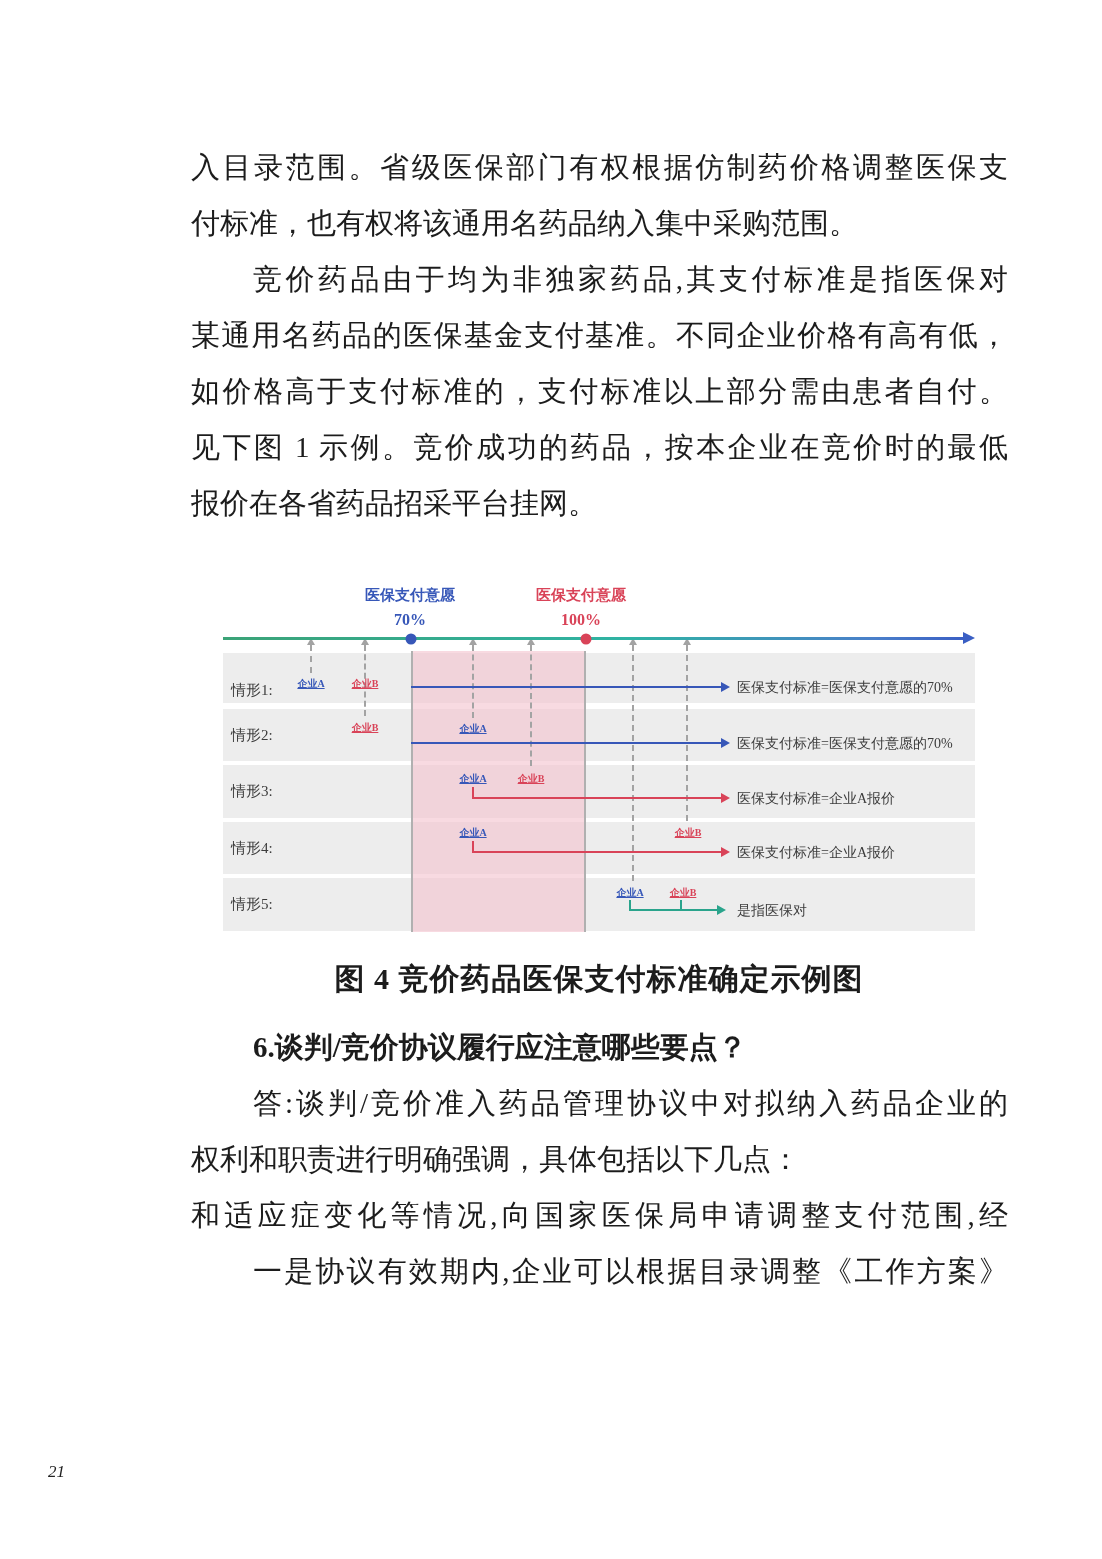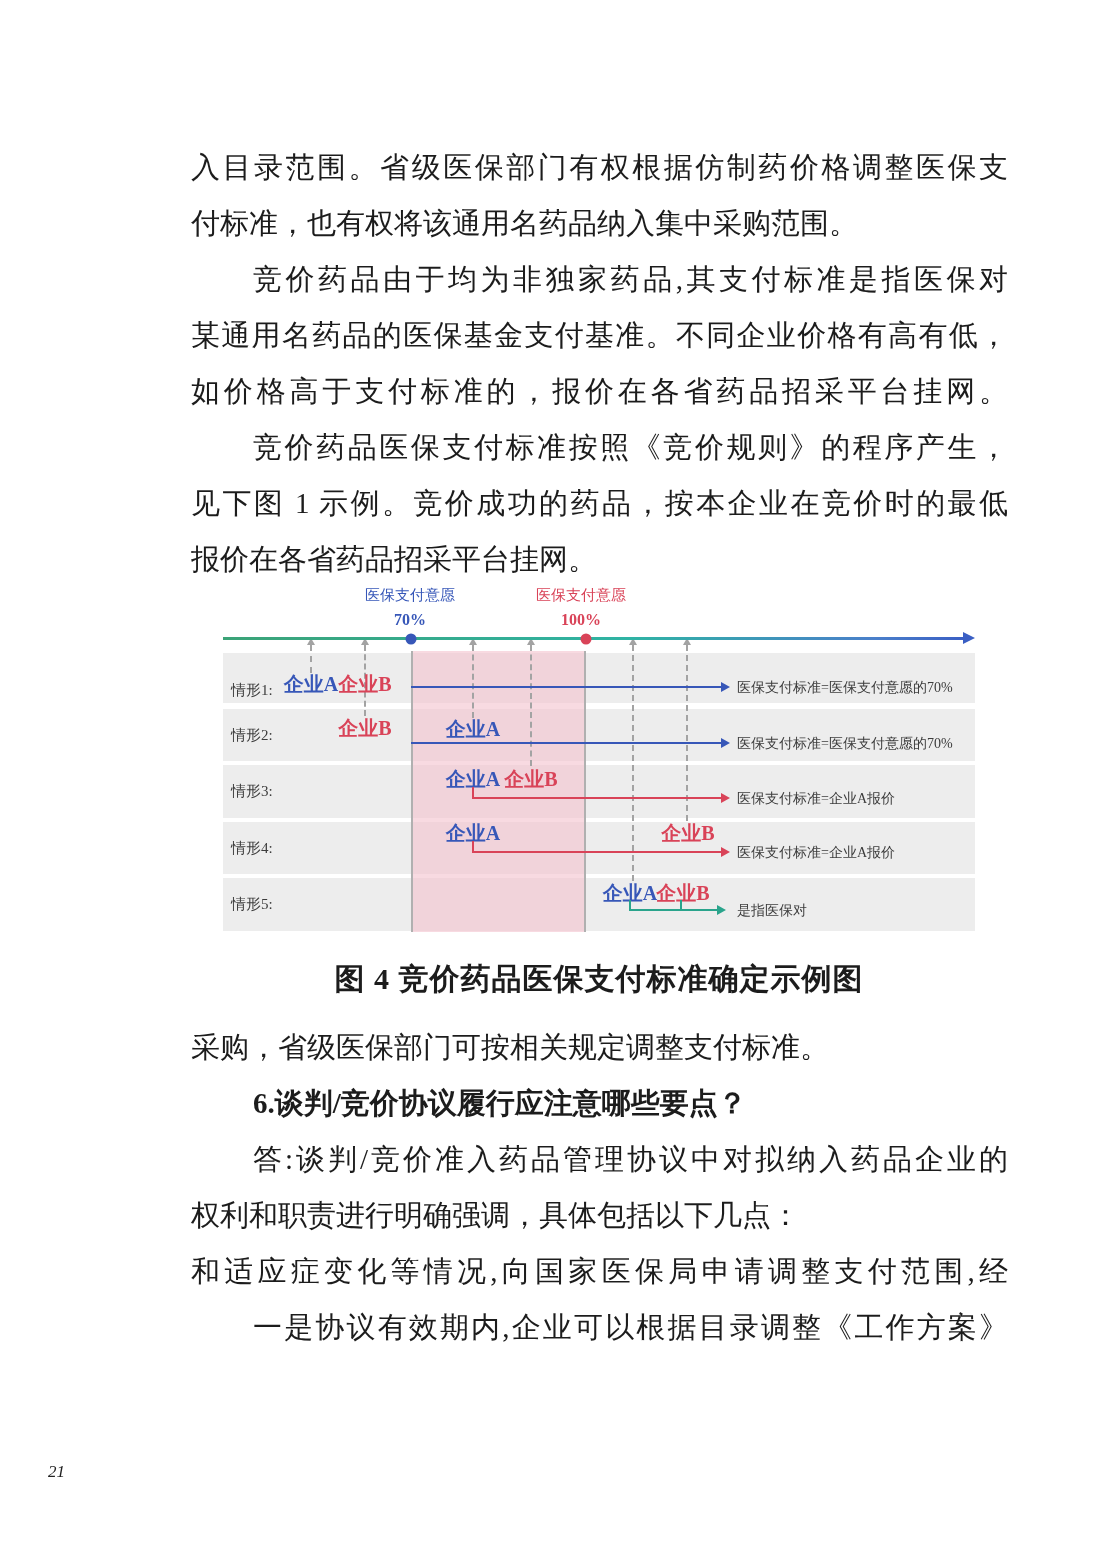--- a/index.html
+++ b/index.html
@@ -26,49 +26,48 @@
     background:rgba(244,196,207,0.62);border-left:2px solid #b0b0b0;border-right:2px solid #b0b0b0;
     box-sizing:border-box;z-index:1;}
   .axis{position:absolute;left:0;top:52px;width:741px;height:3px;z-index:3;
     background:linear-gradient(90deg,#3ba377 0%,#2fb3a4 55%,#4a7fca 88%,#3a5fc4 100%);}
   .axis-head{position:absolute;left:740px;top:47px;width:0;height:0;z-index:3;
     border-top:6px solid transparent;border-bottom:6px solid transparent;border-left:12px solid #3a5fc4;}
   .dot{position:absolute;top:53.5px;width:11px;height:11px;border-radius:50%;
     transform:translate(-50%,-50%);z-index:4;}
   .dot.blue{background:#3757b8;}
   .dot.red{background:#d94358;}
-  .tl{position:absolute;transform:translateX(-50%);font-weight:400;font-size:15px;
+  .tl{position:absolute;transform:translateX(-50%);font-weight:700;font-size:15px;
     white-space:nowrap;z-index:3;}
   .tp{position:absolute;transform:translateX(-50%);font-weight:700;font-size:16px;z-index:3;}
   .c-blue{color:#3757b8;} .c-red{color:#d94358;}
   .dash{position:absolute;width:0;border-left:2px dashed #a3a3a3;z-index:2;}
   .dash::before{content:"";position:absolute;left:-5px;top:-7px;width:0;height:0;
     border-left:4px solid transparent;border-right:4px solid transparent;border-bottom:7px solid #a3a3a3;}
   .scen{position:absolute;left:8px;transform:translateY(-50%);font-size:15px;color:#3c3c3c;z-index:3;white-space:nowrap;}
-  .co{position:absolute;transform:translate(-50%,-50%);font-weight:700;font-size:20px;z-index:3;white-space:nowrap;}
+  .co{position:absolute;transform:translate(-50%,-50%);font-weight:700;font-size:10px;z-index:3;white-space:nowrap;text-decoration:underline;}
   .ha{position:absolute;height:2px;background:currentColor;z-index:3;}
   .ha::after{content:"";position:absolute;right:-9px;top:50%;transform:translateY(-50%);
     width:0;height:0;border-top:5px solid transparent;border-bottom:5px solid transparent;
     border-left:9px solid currentColor;}
   .va{position:absolute;width:2px;background:currentColor;z-index:3;}
   .blue-arrow{color:#3757b8;} .red-arrow{color:#d94358;} .teal-arrow{color:#2aa48c;}
   .ann{position:absolute;transform:translateY(-50%);font-size:14px;color:#3c3c3c;z-index:3;white-space:nowrap;}
 </style>
 </head>
 <body>
 
 <div class="page">
 
   <div class="textblock" style="top:139px">
     <div class="line">入目录范围。省级医保部门有权根据仿制药价格调整医保支</div>
     <div class="line short">付标准，也有权将该通用名药品纳入集中采购范围。</div>
     <div class="line ind"><b>竞价药品由于均为非独家药品,其支付标准</b><span>是指医保对</span></div>
     <div class="line">某通用名药品的医保基金支付基准。不同企业价格有高有低，</div>
-    <div class="line">如价格高于支付标准的，报价在各省药品招采平台挂网。</div>
-    <div class="line ind">竞价药品医保支付标准按照《竞价规则》的程序产生，</div>
+    <div class="line">如价格高于支付标准的，支付标准以上部分需由患者自付。</div>
     <div class="line">见下图 1 示例。竞价成功的药品，按本企业在竞价时的最低</div>
     <div class="line short">报价在各省药品招采平台挂网。</div>
   </div>
 
   <div class="fig">
 
     <div class="band" style="top:68px;height:50px"></div>
     <div class="band" style="top:124px;height:52px"></div>
     <div class="band" style="top:180px;height:53px"></div>
     <div class="band" style="top:237px;height:52px"></div>
@@ -125,21 +124,20 @@
     <div class="co c-red" style="left:460px;top:308px">企业B</div>
     <div class="va teal-arrow" style="left:406px;top:315px;height:10px"></div>
     <div class="va teal-arrow" style="left:457px;top:315px;height:10px"></div>
     <div class="ha teal-arrow" style="left:406px;top:324px;width:88px"></div>
     <div class="ann" style="left:514px;top:326px">是指医保对</div>
   </div>
 
   <div class="caption">图 4  竞价药品医保支付标准确定示例图</div>
 
   <div class="textblock" style="top:1019px">
-    <div class="line short">采购，省级医保部门可按相关规定调整支付标准。</div>
     <div class="line ind short bold">6.谈判/竞价协议履行应注意哪些要点？</div>
     <div class="line ind"><b>答:</b><span>谈判/竞价准入药品管理协议中对拟纳入药品企业的</span></div>
     <div class="line short">权利和职责进行明确强调，具体包括以下几点：</div>
     <div class="line">和适应症变化等情况,向国家医保局申请调整支付范围,经</div>
     <div class="line ind"><b>一是</b><span>协议有效期内,企业可以根据目录调整《工作方案》</span></div>
   </div>
 
   <div class="pagenum">21</div>
 </div>
 

